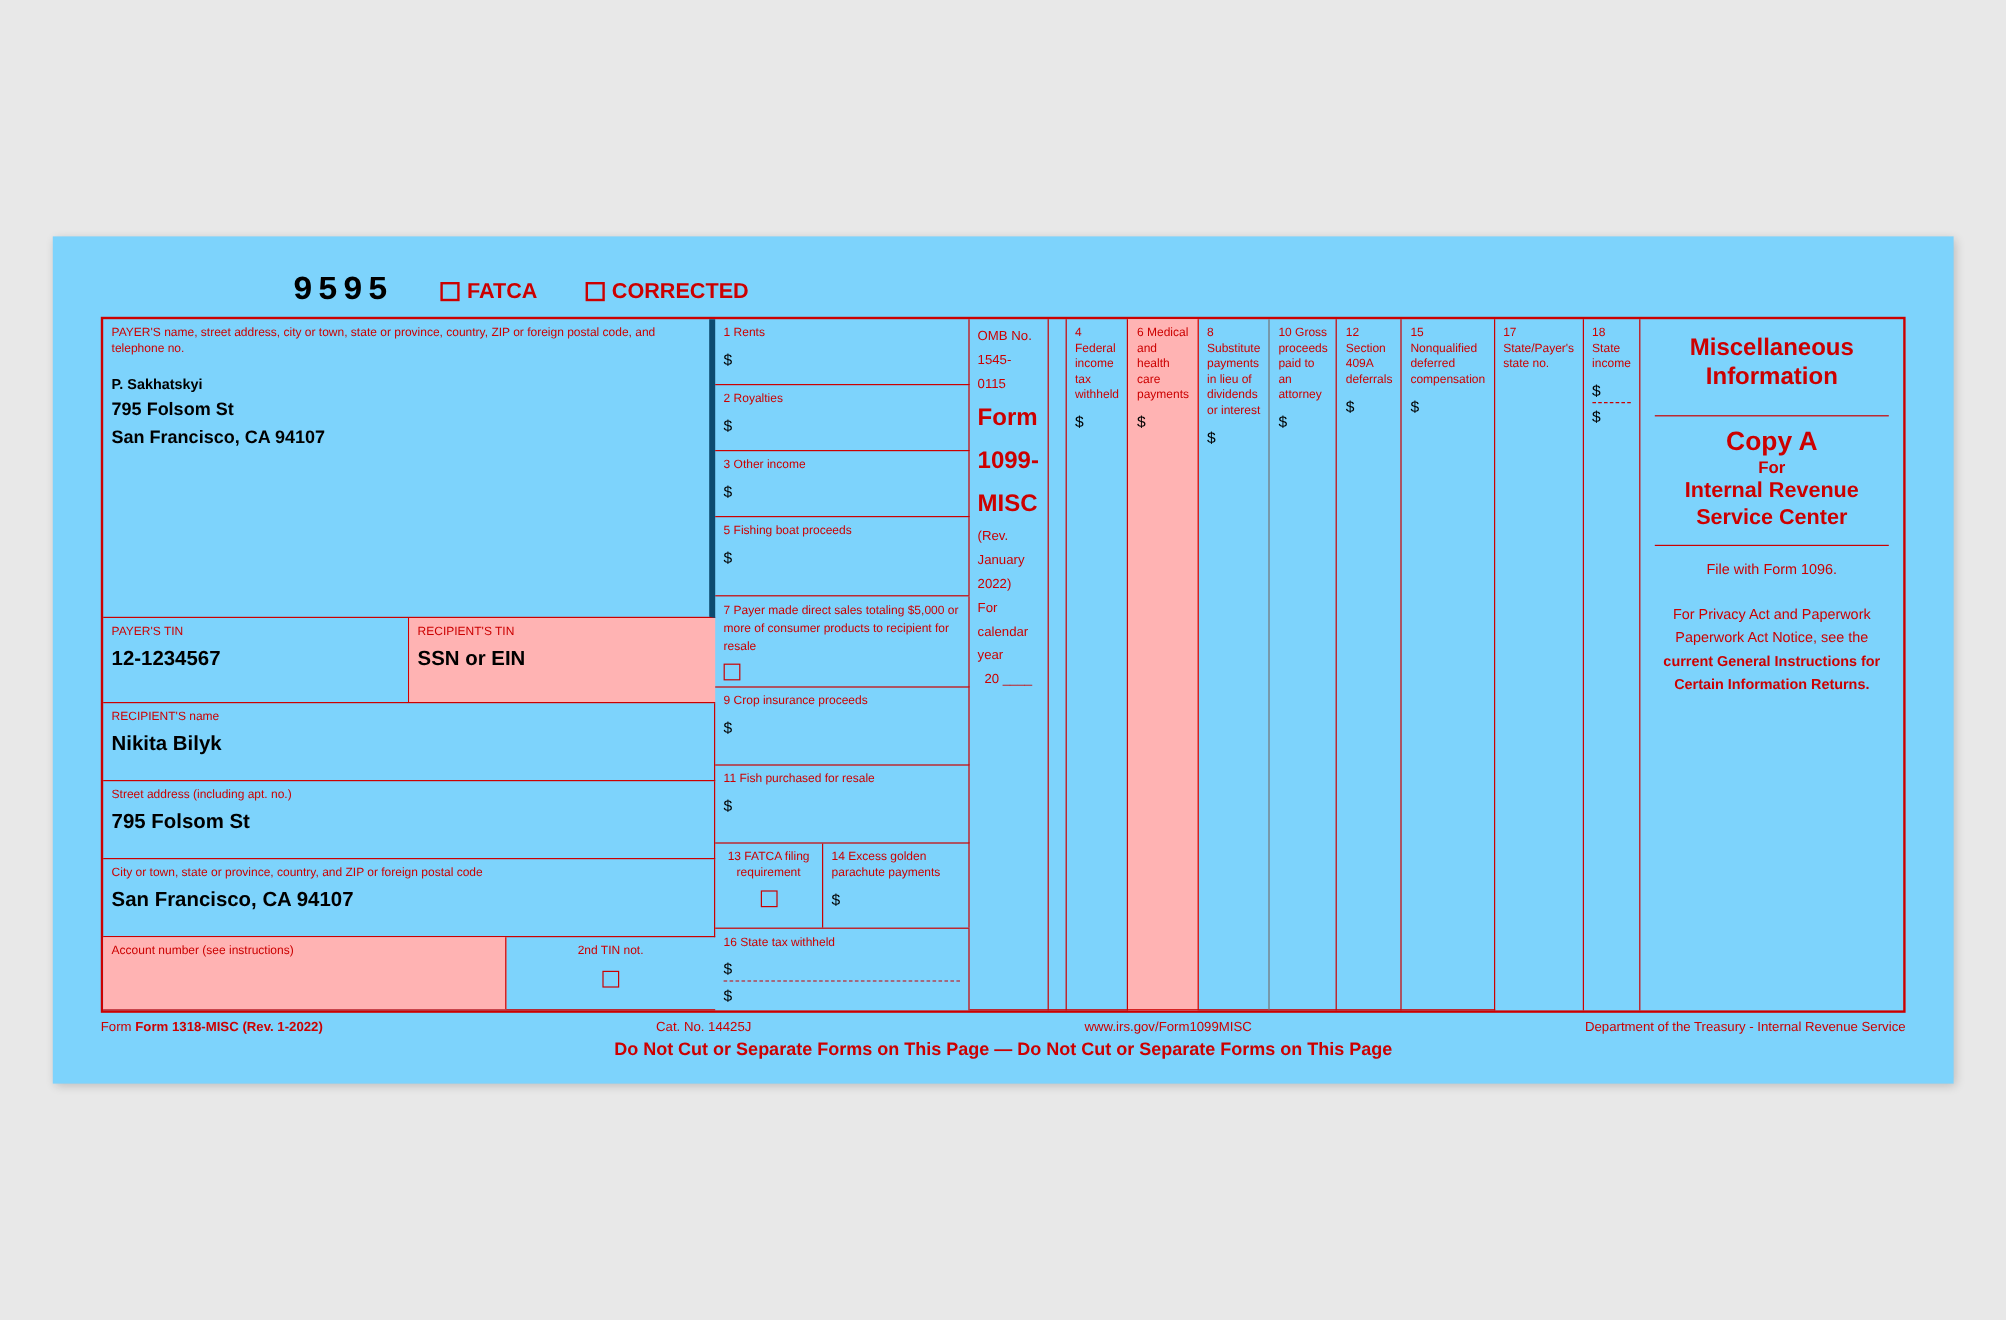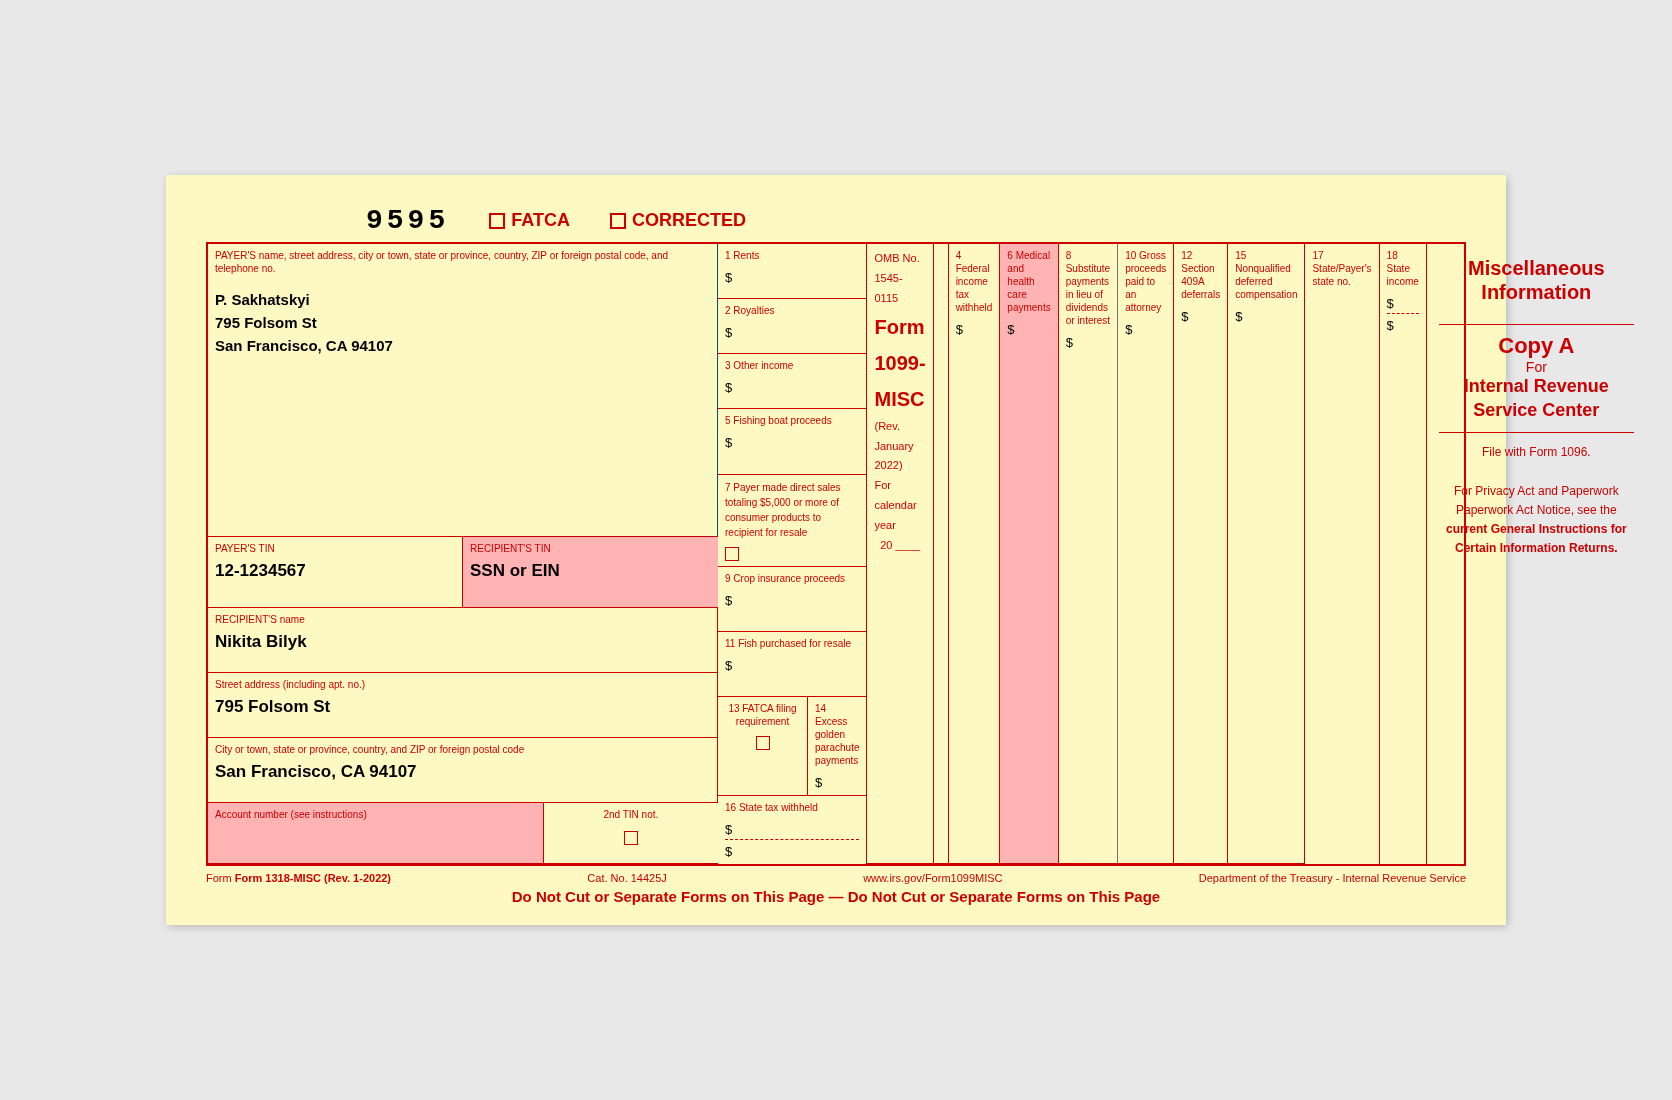--- a/index.html
+++ b/index.html
@@ -5,22 +5,22 @@
     * { box-sizing: border-box; margin: 0; padding: 0; }
     body {
       background: #e8e8e8;
       display: flex;
       justify-content: center;
       align-items: center;
       min-height: 100vh;
       font-family: Arial, sans-serif;
     }
     .page-wrapper {
-      background: #fef9c3;
-      width: 1340px;
+      background: #7dd3fc;
+      width: 1584px;
       padding: 30px 40px 20px 40px;
       box-shadow: 2px 2px 8px rgba(0,0,0,0.2);
     }
     .top-header {
       display: flex;
       align-items: center;
       gap: 40px;
       margin-bottom: 6px;
       padding-left: 160px;
     }
@@ -126,23 +126,23 @@
     <div class="void-box">
       <span class="checkbox"></span>
       <span>CORRECTED</span>
     </div>
   </div>
 
   <div style="display:flex; border: 2px solid #cc0000;">
 
     <div style="display:flex; flex-direction:column; width:510px; flex-shrink:0;">
 
-      <div class="fc" style="min-height:160px; border-right:1px solid #0c4a6e; border-bottom:1px solid #cc0000; flex:1;">
+      <div class="fc" style="min-height:160px; border-right:5px solid #0c4a6e; border-bottom:1px solid #cc0000; flex:1;">
         <span class="label">PAYER'S name, street address, city or town, state or province, country, ZIP or foreign postal code, and telephone no.</span>
-        <span class="big-val" style="font-size:15px; margin-top:16px;">P. Sakhatskyi</span>
+        <span class="big-val" style="font-size:12px; margin-top:16px;">P. Sakhatskyi</span>
         <span class="big-val" style="font-size:15px;">795 Folsom St</span>
         <span class="big-val" style="font-size:15px;">San Francisco, CA 94107</span>
       </div>
 
       <div style="display:flex; border-bottom:1px solid #cc0000;">
         <div class="fc" style="width:255px; border-right:1px solid #cc0000; min-height:70px;">
           <span class="label">PAYER'S TIN</span>
           <span class="big-val">12-1234567</span>
         </div>
         <div class="fc pink" style="flex:1; min-height:70px;">
@@ -299,21 +299,21 @@
 
     </div>
 
     <div style="width:220px; flex-shrink:0; border-left:1px solid #cc0000; padding:12px; display:flex; flex-direction:column; align-items:center;">
       <div style="font-size:20px; font-weight:bold; color:#cc0000; text-align:center; line-height:1.2; margin-bottom:12px;">
         <span>Miscellaneous</span><br>
         <span>Information</span>
       </div>
       <div style="height:1px; background:#cc0000; width:100%; margin:8px 0;"></div>
       <div style="font-size:22px; font-weight:bold; color:#cc0000; text-align:center;">Copy A</div>
-      <div style="font-size:14px; color:#cc0000; ">For</div>
+      <div style="font-size:14px; color:#cc0000; font-weight:bold;">For</div>
       <div style="font-size:18px; font-weight:bold; color:#cc0000; text-align:center; line-height:1.3;">
         <span>Internal Revenue</span><br>
         <span>Service Center</span>
       </div>
       <div style="height:1px; background:#cc0000; width:100%; margin:10px 0;"></div>
       <div style="font-size:12px; color:#cc0000; text-align:center; line-height:1.6;">
         <span>File with Form 1096.</span><br><br>
         <span>For Privacy Act and Paperwork Paperwork Act Notice, see the</span> <strong><span>current General Instructions for Certain Information Returns.</span></strong>
       </div>
     </div>

